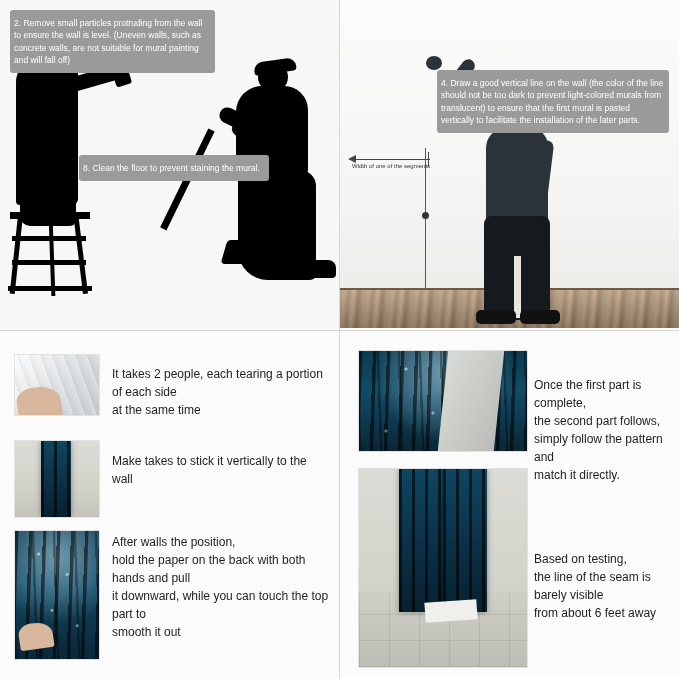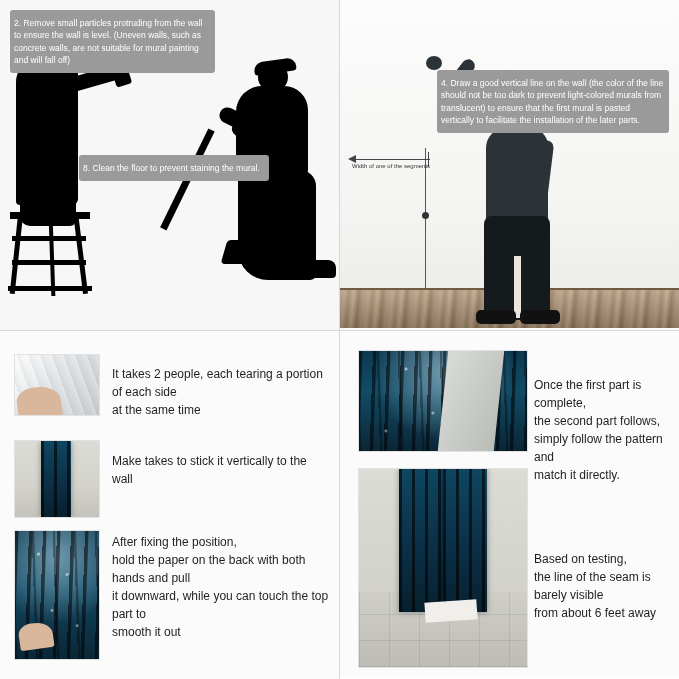--- a/index.html
+++ b/index.html
@@ -317,21 +317,21 @@
     <div class="thumb" style="left:14px; top:110px; width:86px; height:78px;">
       <div class="tex-wallroom"></div>
       <div class="strip-forest" style="left:26px; top:0; width:30px; height:100%;"></div>
     </div>
     <div class="step-text" style="left:112px; top:122px; width:215px;">Make takes to stick it vertically to the wall</div>
 
     <div class="thumb" style="left:14px; top:200px; width:86px; height:130px;">
       <div class="tex-forest"></div>
       <div class="tex-hand" style="left:4px; bottom:10px; width:34px; height:26px;"></div>
     </div>
-    <div class="step-text" style="left:112px; top:203px; width:218px;">After fixing the position,
+    <div class="step-text" style="left:112px; top:203px; width:218px;">After walls the position,
 hold the paper on the back with both hands and pull
 it downward, while you can touch the top part to
 smooth it out</div>
   </div>
 
   <div class="quad q-br">
 
     <div class="thumb" style="left:18px; top:22px; width:170px; height:102px;">
       <div class="tex-forest"></div>
       <div style="position:absolute;left:84px;top:0;width:56px;height:100%;background:linear-gradient(110deg,#d8dbd6,#b9bcb7);transform:skewX(-6deg);"></div>

